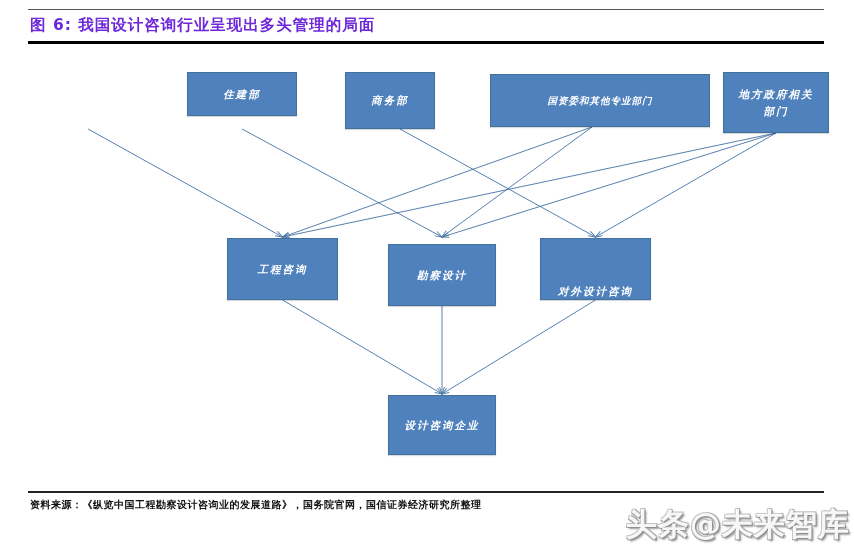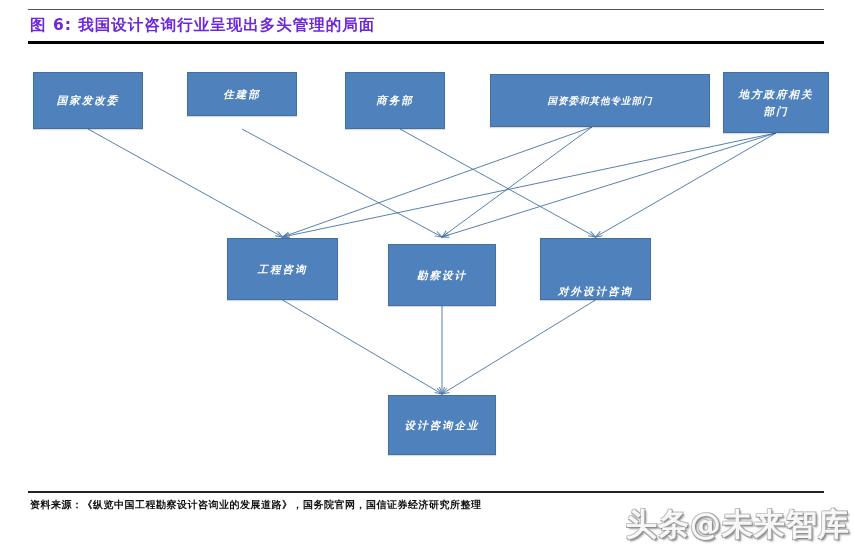--- a/index.html
+++ b/index.html
@@ -29,21 +29,21 @@
     font-style:italic;font-weight:600;
     text-align:center;box-sizing:border-box;
     font-size:10.5px;line-height:1.55;letter-spacing:2px;
     box-shadow:0 1px 1px rgba(0,0,0,0.15);
   }
   .node .ln{display:block;}
   .node.small-text{font-size:9.5px;letter-spacing:1px;line-height:1.6;}
   
   #n-ndrc      {left:33px; top:72px; width:110px;height:57px;}
   #n-mohurd    {left:187px;top:72px; width:110px;height:44px;}
-  #n-mofcom    {left:345px;top:72px; width:100px;height:57px;text-align:center;}
+  #n-mofcom    {left:345px;top:72px; width:90px;height:57px;text-align:center;}
   #n-sasac     {left:490px;top:74px; width:220px;height:53px;}
   #n-local     {left:723px;top:72px; width:106px;height:61px;}
   #n-eng       {left:227px;top:238px;width:111px;height:62px;}
   #n-survey    {left:388px;top:244px;width:108px;height:62px;}
   #n-foreign   {left:540px;top:238px;width:111px;height:62px;justify-content:flex-end;}
   #n-enterprise{left:388px;top:395px;width:108px;height:60px;}
   
   .source{
     position:absolute;left:30px;top:498px;width:760px;
     font-family:"DejaVu Serif","Liberation Serif",serif;
@@ -78,23 +78,20 @@
       <line x1="592" y1="127" x2="282.5" y2="237" stroke="#4573a7" stroke-width="1" opacity="0.9" marker-end="url(#arrowhead)"></line>
       <line x1="592" y1="127" x2="442" y2="237" stroke="#4573a7" stroke-width="1" opacity="0.9" marker-end="url(#arrowhead)"></line>
       <line x1="776" y1="133" x2="282.5" y2="237" stroke="#4573a7" stroke-width="1" opacity="0.9" marker-end="url(#arrowhead)"></line>
       <line x1="776" y1="133" x2="442" y2="237" stroke="#4573a7" stroke-width="1" opacity="0.9" marker-end="url(#arrowhead)"></line>
       <line x1="776" y1="133" x2="595.5" y2="237" stroke="#4573a7" stroke-width="1" opacity="0.9" marker-end="url(#arrowhead)"></line>
       <line x1="282.5" y1="300" x2="442" y2="394" stroke="#4573a7" stroke-width="1" opacity="0.9" marker-end="url(#arrowhead)"></line>
       <line x1="442" y1="300" x2="442" y2="394" stroke="#4573a7" stroke-width="1" opacity="0.9" marker-end="url(#arrowhead)"></line>
       <line x1="595.5" y1="300" x2="442" y2="394" stroke="#4573a7" stroke-width="1" opacity="0.9" marker-end="url(#arrowhead)"></line>
     </svg>
 
-  <div class="node" id="n-ndrc">
-    <span class="ln">国家发改委</span>
-  </div>
   <div class="node" id="n-mohurd">
     <span class="ln">住建部</span>
   </div>
   <div class="node" id="n-mofcom">
     <span class="ln">商务部</span>
   </div>
   <div class="node small-text" id="n-sasac">
     <span class="ln">国资委和其他专业部门</span>
   </div>
   <div class="node" id="n-local">

